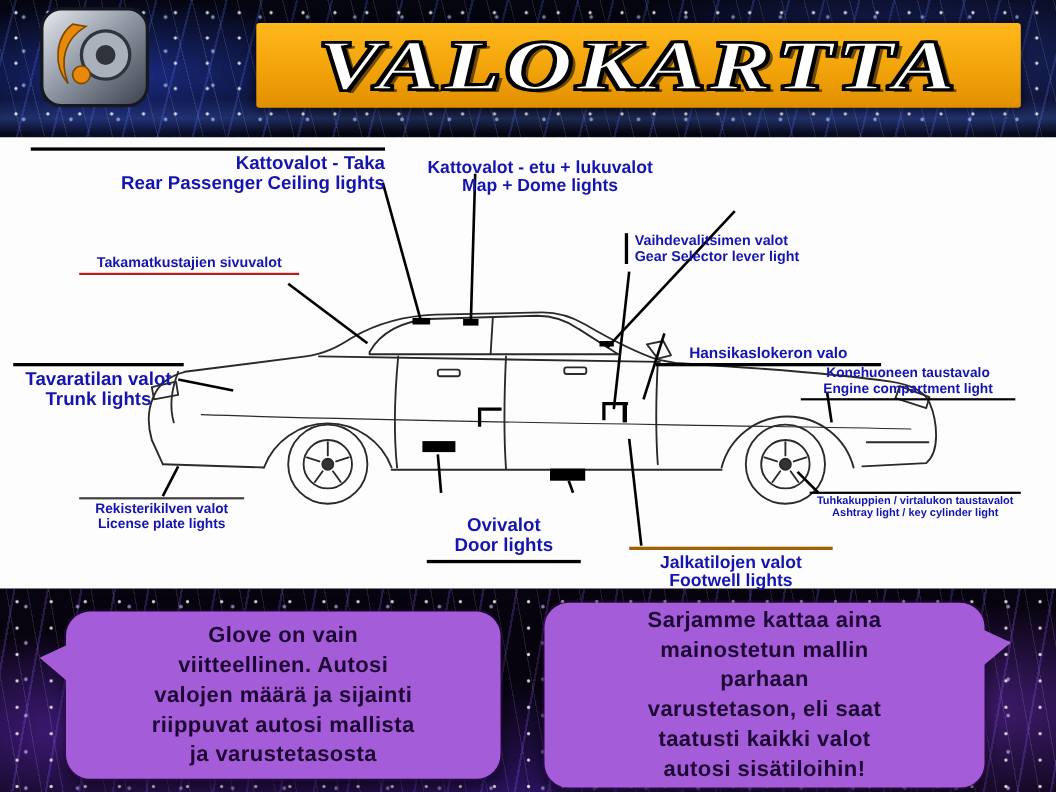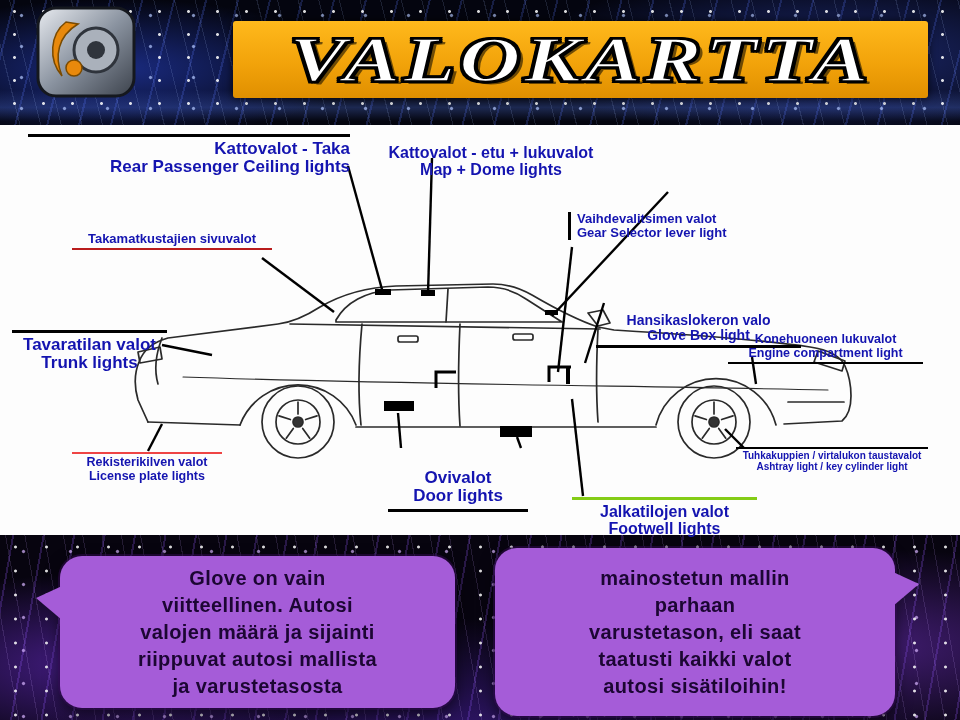--- a/index.html
+++ b/index.html
@@ -57,24 +57,24 @@
   .lbl{position:absolute;color:#1414b0;font-weight:bold;text-align:center;line-height:1.08;z-index:5;}
   .lbl span{display:block;}
   .lbl-rear-ceiling{left:28px;top:134px;width:322px;font-size:17px;border-top:3px solid #000;padding-top:3px;text-align:right;}
   .lbl-map-dome{left:357px;top:144px;width:268px;font-size:16px;text-align:center;}
   .lbl-vanity{left:660px;top:161px;width:205px;font-size:15px;border-bottom:3px solid #000;padding-bottom:3px;}
   .lbl-gear{left:568px;top:212px;width:185px;font-size:13px;text-align:left;border-left:3px solid #000;padding-left:6px;}
   .lbl-rear-side{left:72px;top:232px;width:200px;font-size:13px;border-bottom:2px solid #b91c1c;padding-bottom:2px;}
   .lbl-glove{left:596px;top:277px;width:205px;font-size:14px;border-bottom:3px solid #000;padding-bottom:2px;margin-top:36px;}
   .lbl-trunk{left:12px;top:330px;width:155px;font-size:17px;border-top:3px solid #000;padding-top:3px;}
   .lbl-engine{left:728px;top:333px;width:195px;font-size:12.5px;border-bottom:2px solid #000;padding-bottom:2px;}
-  .lbl-license{left:72px;top:452px;width:150px;font-size:12.5px;border-top:2px solid #ef4444;padding-top:2px;}
+  .lbl-license{left:72px;top:452px;width:150px;font-size:12.5px;border-top:2px solid #404040;padding-top:2px;}
   .lbl-door{left:388px;top:469px;width:140px;font-size:17px;border-bottom:3px solid #000;padding-bottom:3px;}
   .lbl-ashtray{left:736px;top:447px;width:192px;font-size:10px;border-top:2px solid #000;padding-top:2px;}
-  .lbl-footwell{left:572px;top:497px;width:185px;font-size:16px;border-top:3px solid #84cc16;padding-top:3px;}
+  .lbl-footwell{left:572px;top:497px;width:185px;font-size:16px;border-top:3px solid #a16207;padding-top:3px;}
 
   
   .bubble{position:absolute;background:#a55cd8;border-radius:22px;color:#1c0633;font-weight:bold;
           display:flex;flex-direction:column;justify-content:center;text-align:center;z-index:5;
           box-shadow:0 0 0 2px rgba(55,10,90,.45), 0 6px 16px rgba(0,0,0,.65);}
   .bubble .bline{font-size:20px;line-height:27px;letter-spacing:.4px;}
   .bubble-left{left:60px;top:556px;width:395px;height:152px;}
   .bubble-left::before{content:"";position:absolute;left:-24px;top:30px;width:0;height:0;
           border-right:26px solid #a55cd8;border-top:12px solid transparent;border-bottom:22px solid transparent;}
   .bubble-right{left:495px;top:548px;width:400px;height:168px;}
@@ -199,28 +199,27 @@
   </div>
   <div class="lbl lbl-gear">
     <span>Vaihdevalitsimen valot</span>
     <span>Gear Selector lever light</span>
   </div>
   <div class="lbl lbl-rear-side">
     <span>Takamatkustajien sivuvalot</span>
   </div>
   <div class="lbl lbl-glove">
     <span>Hansikaslokeron valo</span>
-    <span>Glove Box light</span>
   </div>
   <div class="lbl lbl-trunk">
     <span>Tavaratilan valot</span>
     <span>Trunk lights</span>
   </div>
   <div class="lbl lbl-engine">
-    <span>Konehuoneen lukuvalot</span>
+    <span>Konehuoneen taustavalo</span>
     <span>Engine compartment light</span>
   </div>
   <div class="lbl lbl-license">
     <span>Rekisterikilven valot</span>
     <span>License plate lights</span>
   </div>
   <div class="lbl lbl-door">
     <span>Ovivalot</span>
     <span>Door lights</span>
   </div>
@@ -236,20 +235,21 @@
   <div class="bottom-band matrix-purple"></div>
 
   <div class="bubble bubble-left">
     <div class="bline">Glove on vain</div>
     <div class="bline">viitteellinen. Autosi</div>
     <div class="bline">valojen määrä ja sijainti</div>
     <div class="bline">riippuvat autosi mallista</div>
     <div class="bline">ja varustetasosta</div>
   </div>
   <div class="bubble bubble-right">
+    <div class="bline">Sarjamme kattaa aina</div>
     <div class="bline">mainostetun mallin</div>
     <div class="bline">parhaan</div>
     <div class="bline">varustetason, eli saat</div>
     <div class="bline">taatusti kaikki valot</div>
     <div class="bline">autosi sisätiloihin!</div>
   </div>
 
 </div>
 
 </body></html>

